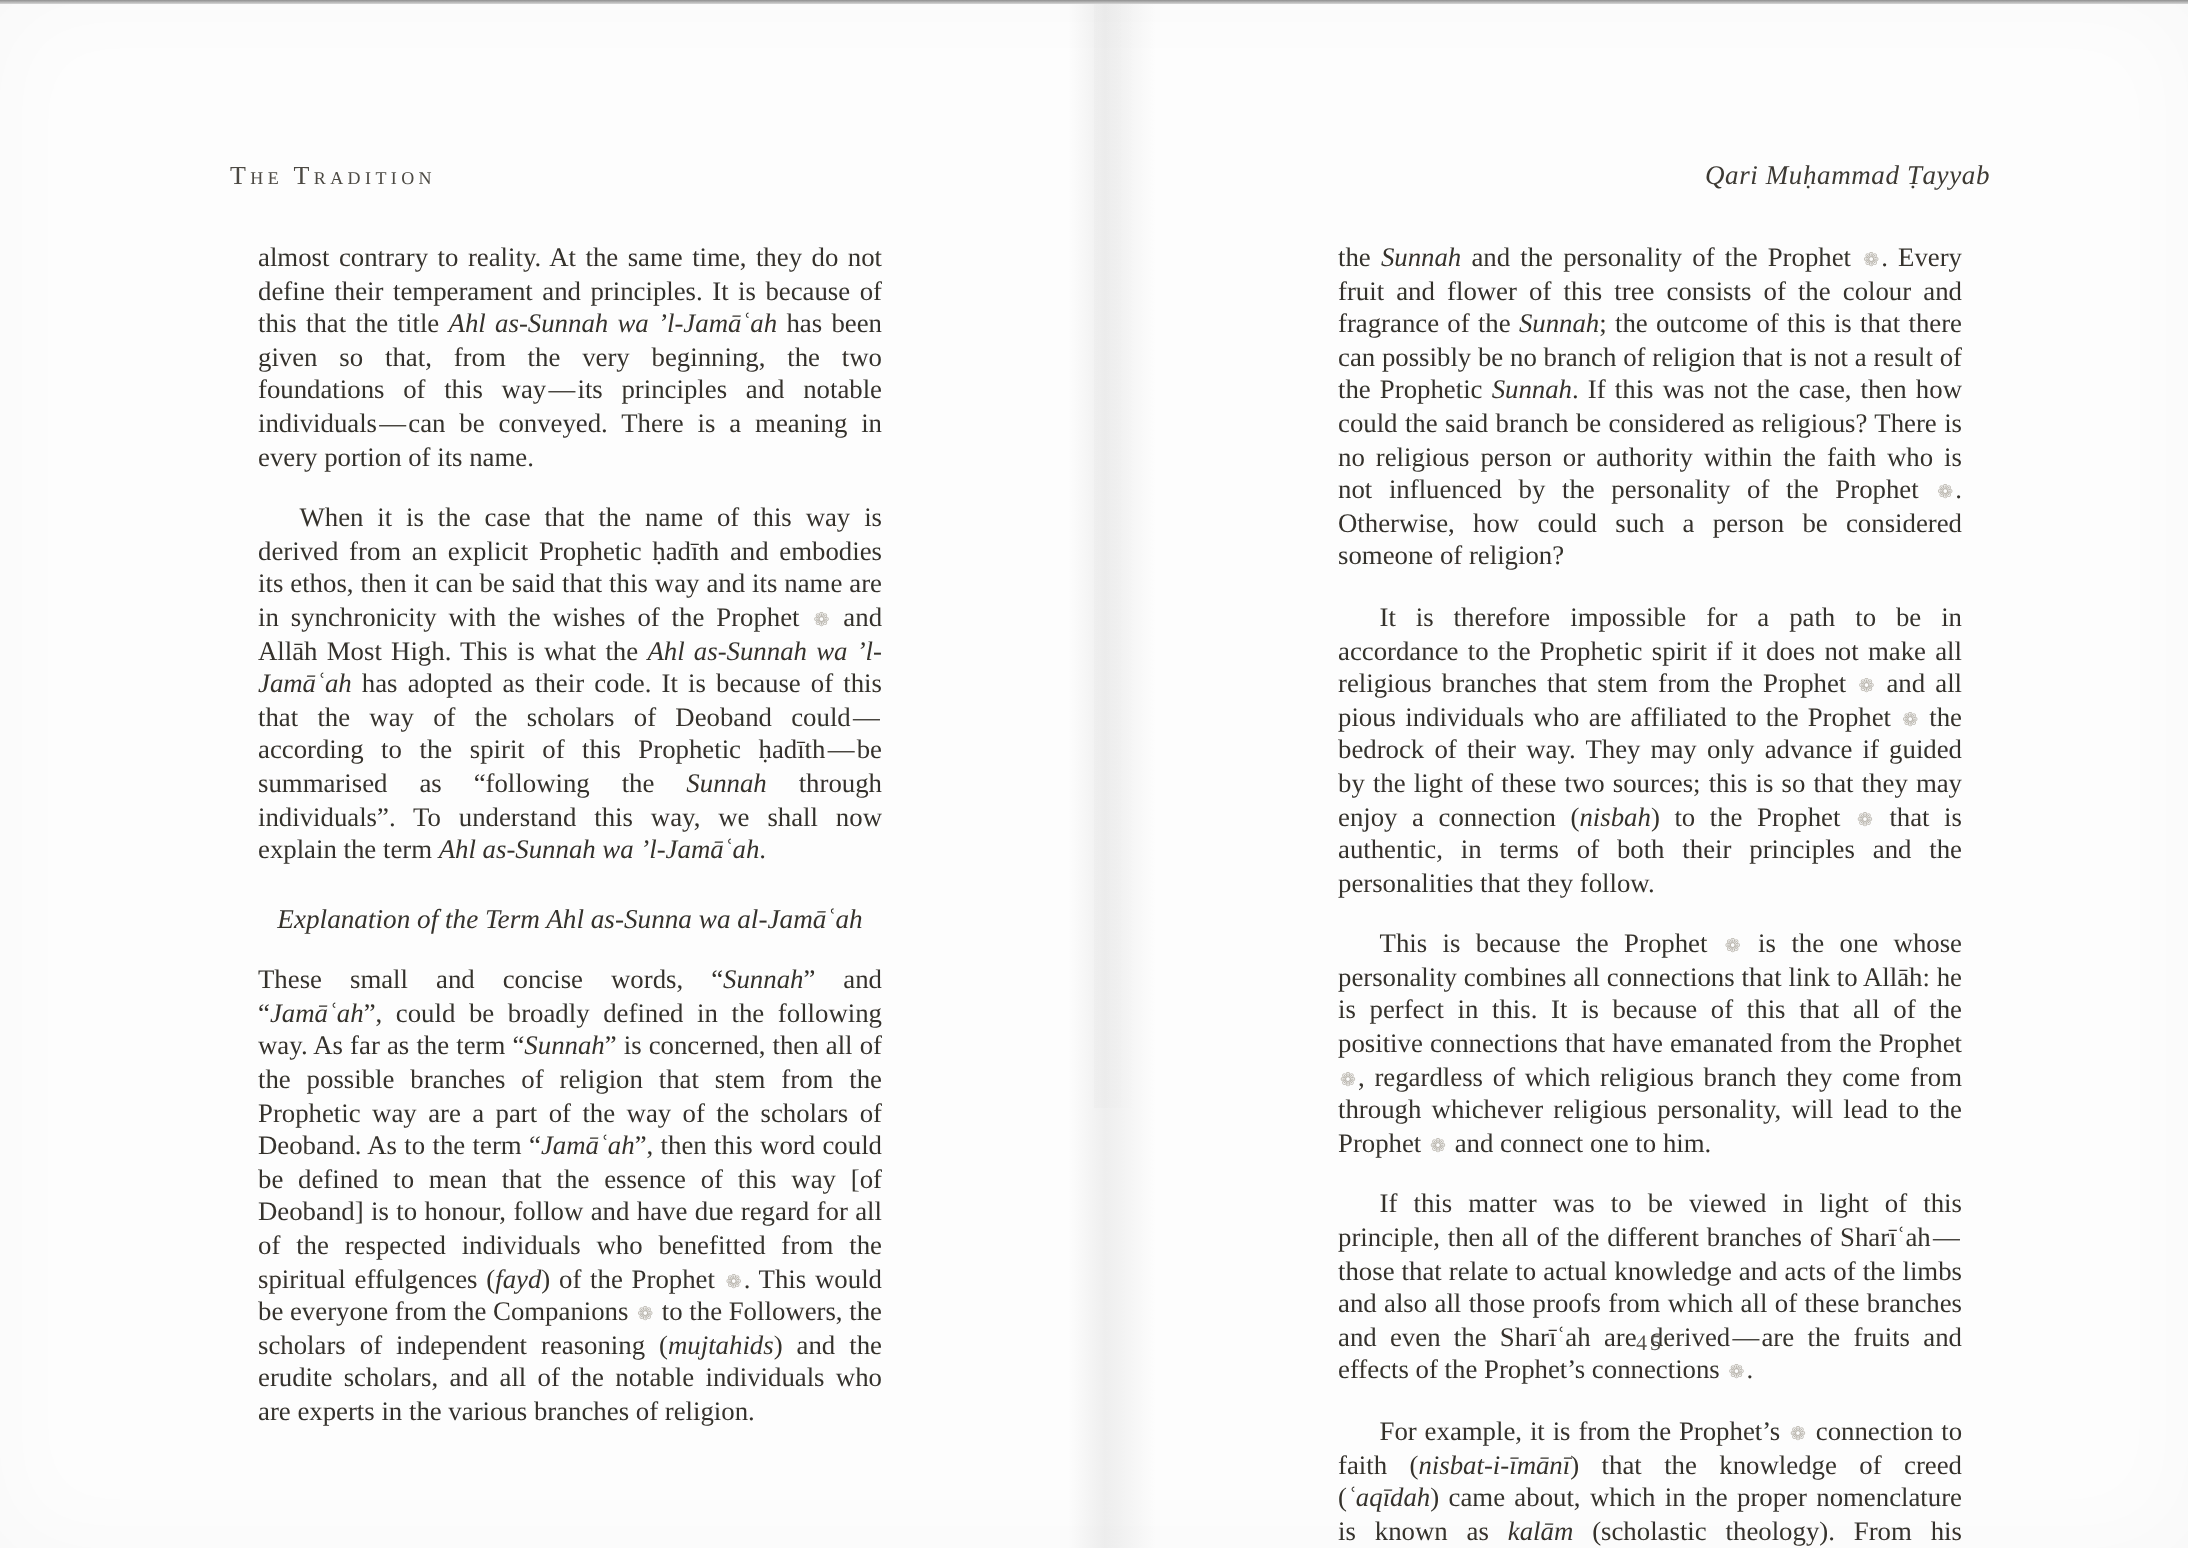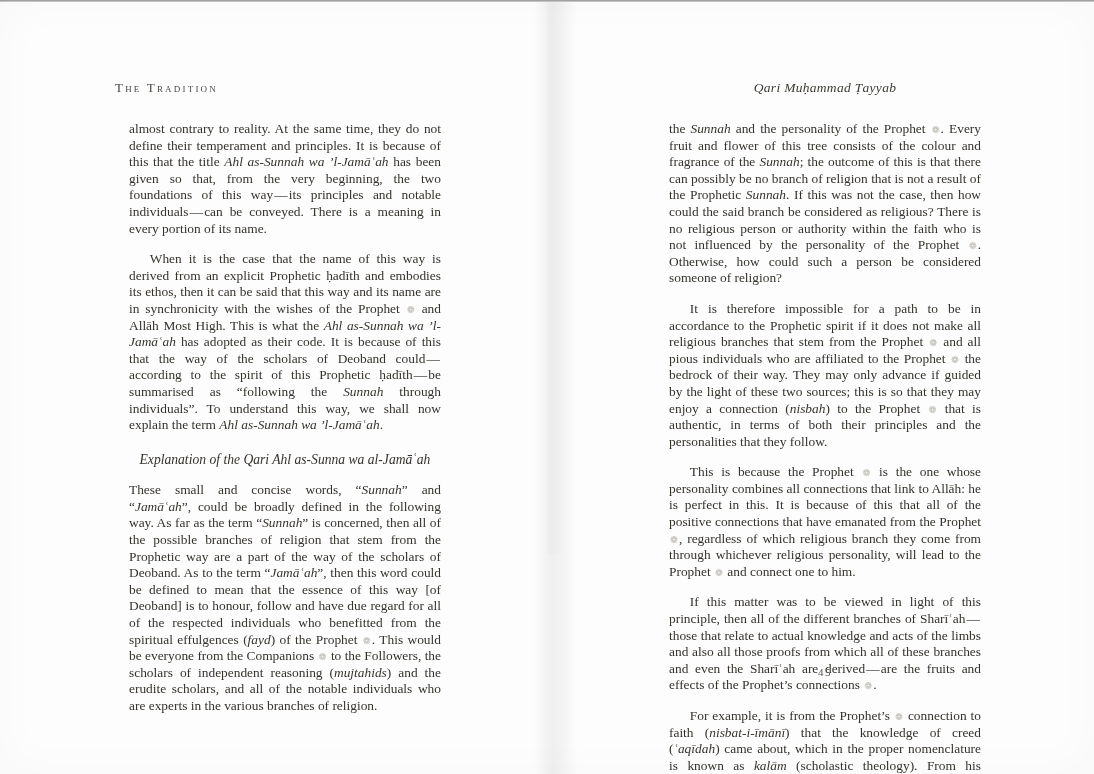--- a/index.html
+++ b/index.html
@@ -53,21 +53,21 @@
   }
   .running-head.left-head {
     left: 115px;
     font-variant: small-caps;
     font-size: 13px;
     letter-spacing: 2.2px;
     color: #4c4943;
   }
   .running-head.right-head {
     left: 108px;
-    text-align: center;
+    text-align: right;
     font-style: italic;
     font-size: 13.5px;
     letter-spacing: 0.3px;
     color: #3d3a34;
   }
 
   .page-body {
     position: absolute;
     top: 107px;
     width: 340px;
@@ -119,21 +119,21 @@
 
 <div class="spread">
   <div class="top-edge"></div>
 
   <div class="page left">
     <div class="running-head left-head">The Tradition</div>
 
     <div class="page-body">
       <p class="para">almost contrary to reality. At the same time, they do not define their temperament and principles. It is because of this that the title <em>Ahl as-Sunnah wa ’l-Jamāʿah</em> has been given so that, from the very beginning, the two foundations of this way — its principles and notable individuals — can be conveyed. There is a meaning in every portion of its name.</p>
       <p class="para indent">When it is the case that the name of this way is derived from an explicit Prophetic ḥadīth and embodies its ethos, then it can be said that this way and its name are in synchronicity with the wishes of the Prophet <span class="hon">❁</span> and Allāh Most High. This is what the <em>Ahl as-Sunnah wa ’l-Jamāʿah</em> has adopted as their code. It is because of this that the way of the scholars of Deoband could — according to the spirit of this Prophetic ḥadīth — be summarised as “following the <em>Sunnah</em> through individuals”. To understand this way, we shall now explain the term <em>Ahl as-Sunnah wa ’l-Jamāʿah</em>.</p>
-      <h2 class="section-heading">Explanation of the Qari Ahl as-Sunna wa al-Jamāʿah</h2>
+      <h2 class="section-heading">Explanation of the Term Ahl as-Sunna wa al-Jamāʿah</h2>
       <p class="para">These small and concise words, “<em>Sunnah</em>” and “<em>Jamāʿah</em>”, could be broadly defined in the following way. As far as the term “<em>Sunnah</em>” is concerned, then all of the possible branches of religion that stem from the Prophetic way are a part of the way of the scholars of Deoband. As to the term “<em>Jamāʿah</em>”, then this word could be defined to mean that the essence of this way [of Deoband] is to honour, follow and have due regard for all of the respected individuals who benefitted from the spiritual effulgences (<em>fayd</em>) of the Prophet <span class="hon">❁</span>. This would be everyone from the Companions <span class="hon">❁</span> to the Followers, the scholars of independent reasoning (<em>mujtahids</em>) and the erudite scholars, and all of the notable individuals who are experts in the various branches of religion.</p>
     </div>
 
   </div>
 
   <div class="page right">
     <div class="running-head right-head">Qari Muḥammad Ṭayyab</div>
 
     <div class="page-body">
       <p class="para">the <em>Sunnah</em> and the personality of the Prophet <span class="hon">❁</span>. Every fruit and flower of this tree consists of the colour and fragrance of the <em>Sunnah</em>; the outcome of this is that there can possibly be no branch of religion that is not a result of the Prophetic <em>Sunnah</em>. If this was not the case, then how could the said branch be considered as religious? There is no religious person or authority within the faith who is not influenced by the personality of the Prophet <span class="hon">❁</span>. Otherwise, how could such a person be considered someone of religion?</p>

